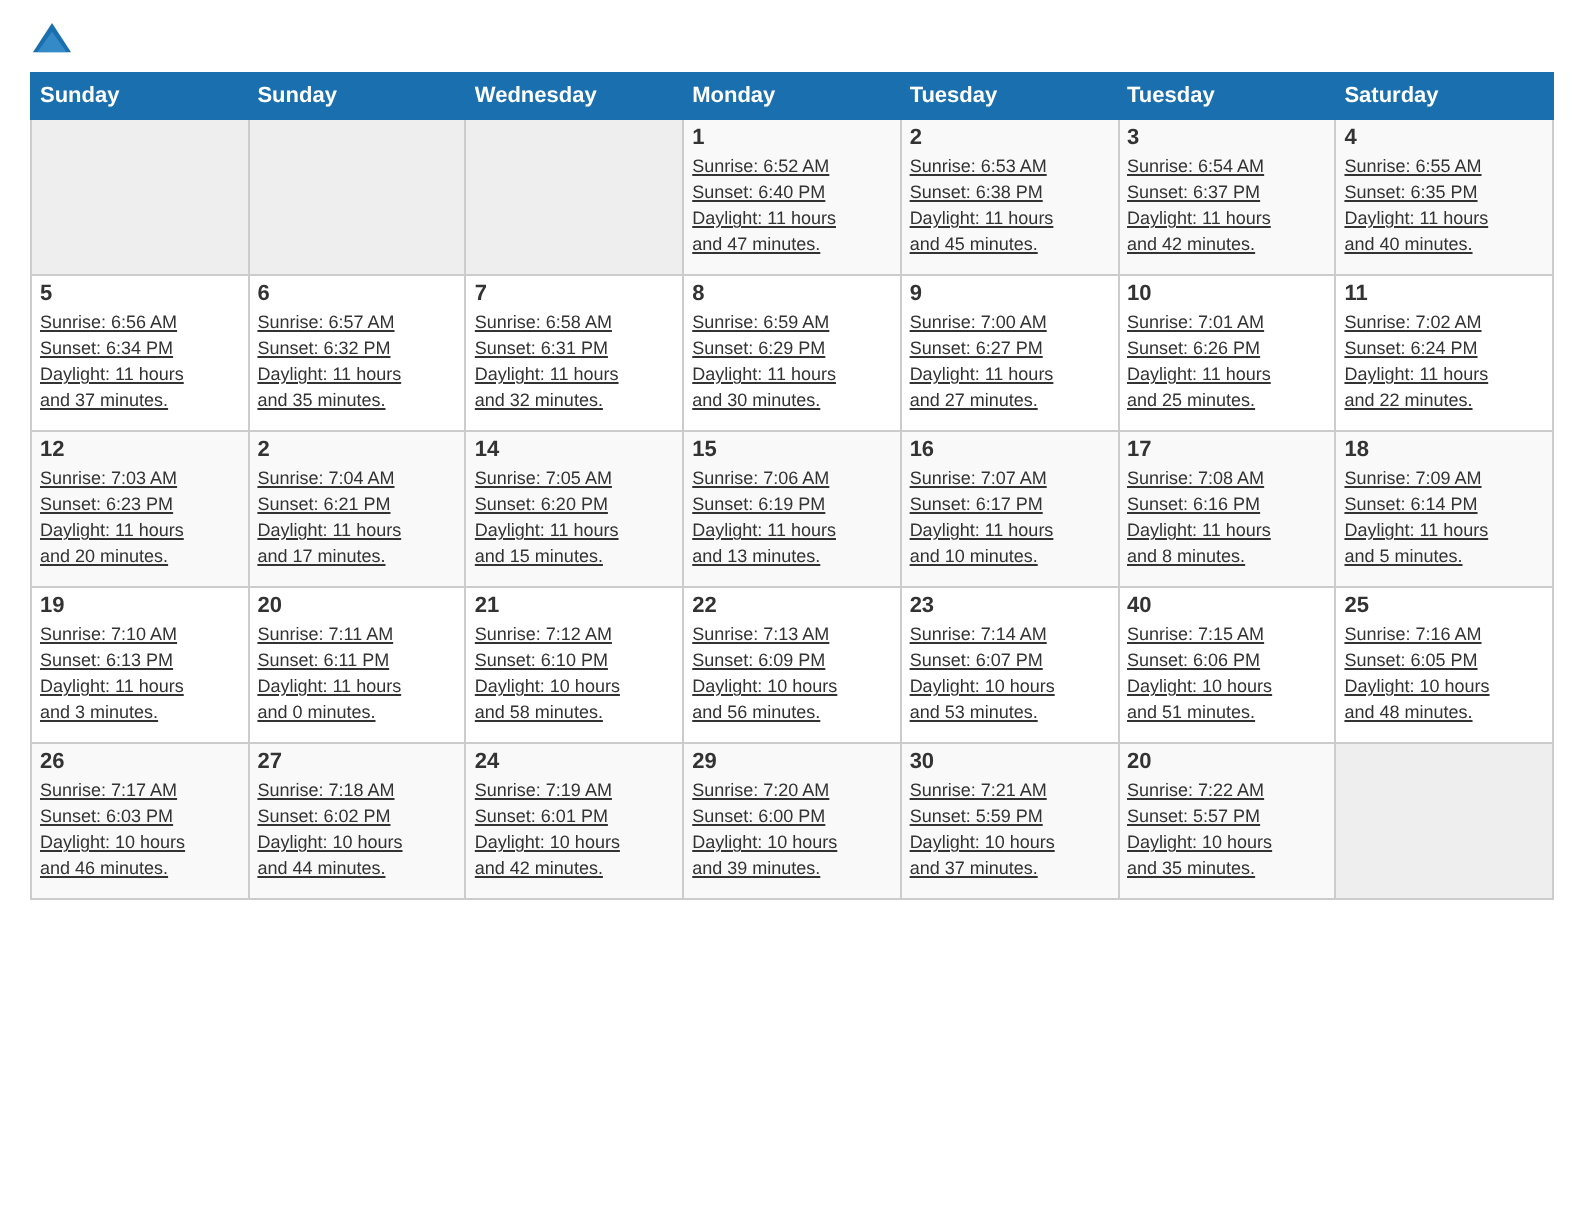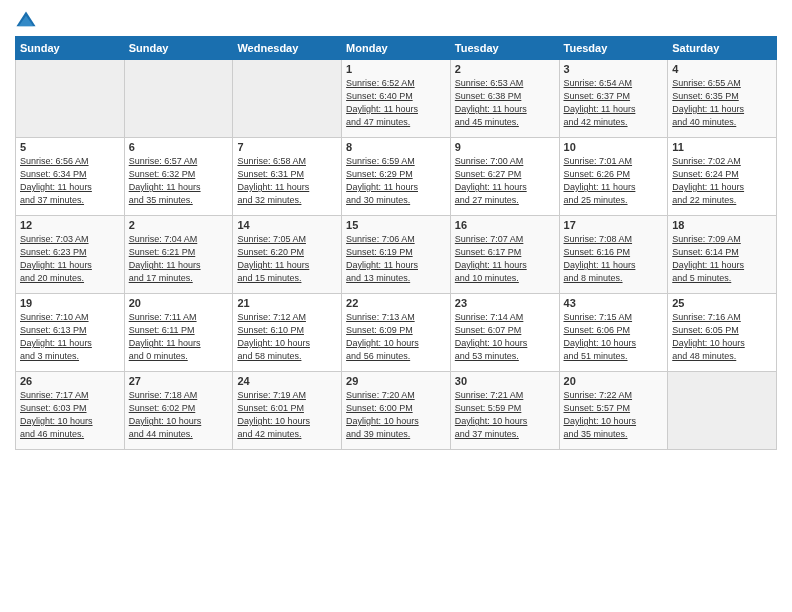--- a/index.html
+++ b/index.html
@@ -152,21 +152,21 @@
           </td>
           <td>
             <div class="day-num">22</div>
             <div class="day-info">Sunrise: 7:13 AM<br>Sunset: 6:09 PM<br>Daylight: 10 hours<br>and 56 minutes.</div>
           </td>
           <td>
             <div class="day-num">23</div>
             <div class="day-info">Sunrise: 7:14 AM<br>Sunset: 6:07 PM<br>Daylight: 10 hours<br>and 53 minutes.</div>
           </td>
           <td>
-            <div class="day-num">43</div>
+            <div class="day-num">40</div>
             <div class="day-info">Sunrise: 7:15 AM<br>Sunset: 6:06 PM<br>Daylight: 10 hours<br>and 51 minutes.</div>
           </td>
           <td>
             <div class="day-num">25</div>
             <div class="day-info">Sunrise: 7:16 AM<br>Sunset: 6:05 PM<br>Daylight: 10 hours<br>and 48 minutes.</div>
           </td>
         </tr>
         <tr class="week-row">
           <td>
             <div class="day-num">26</div>

